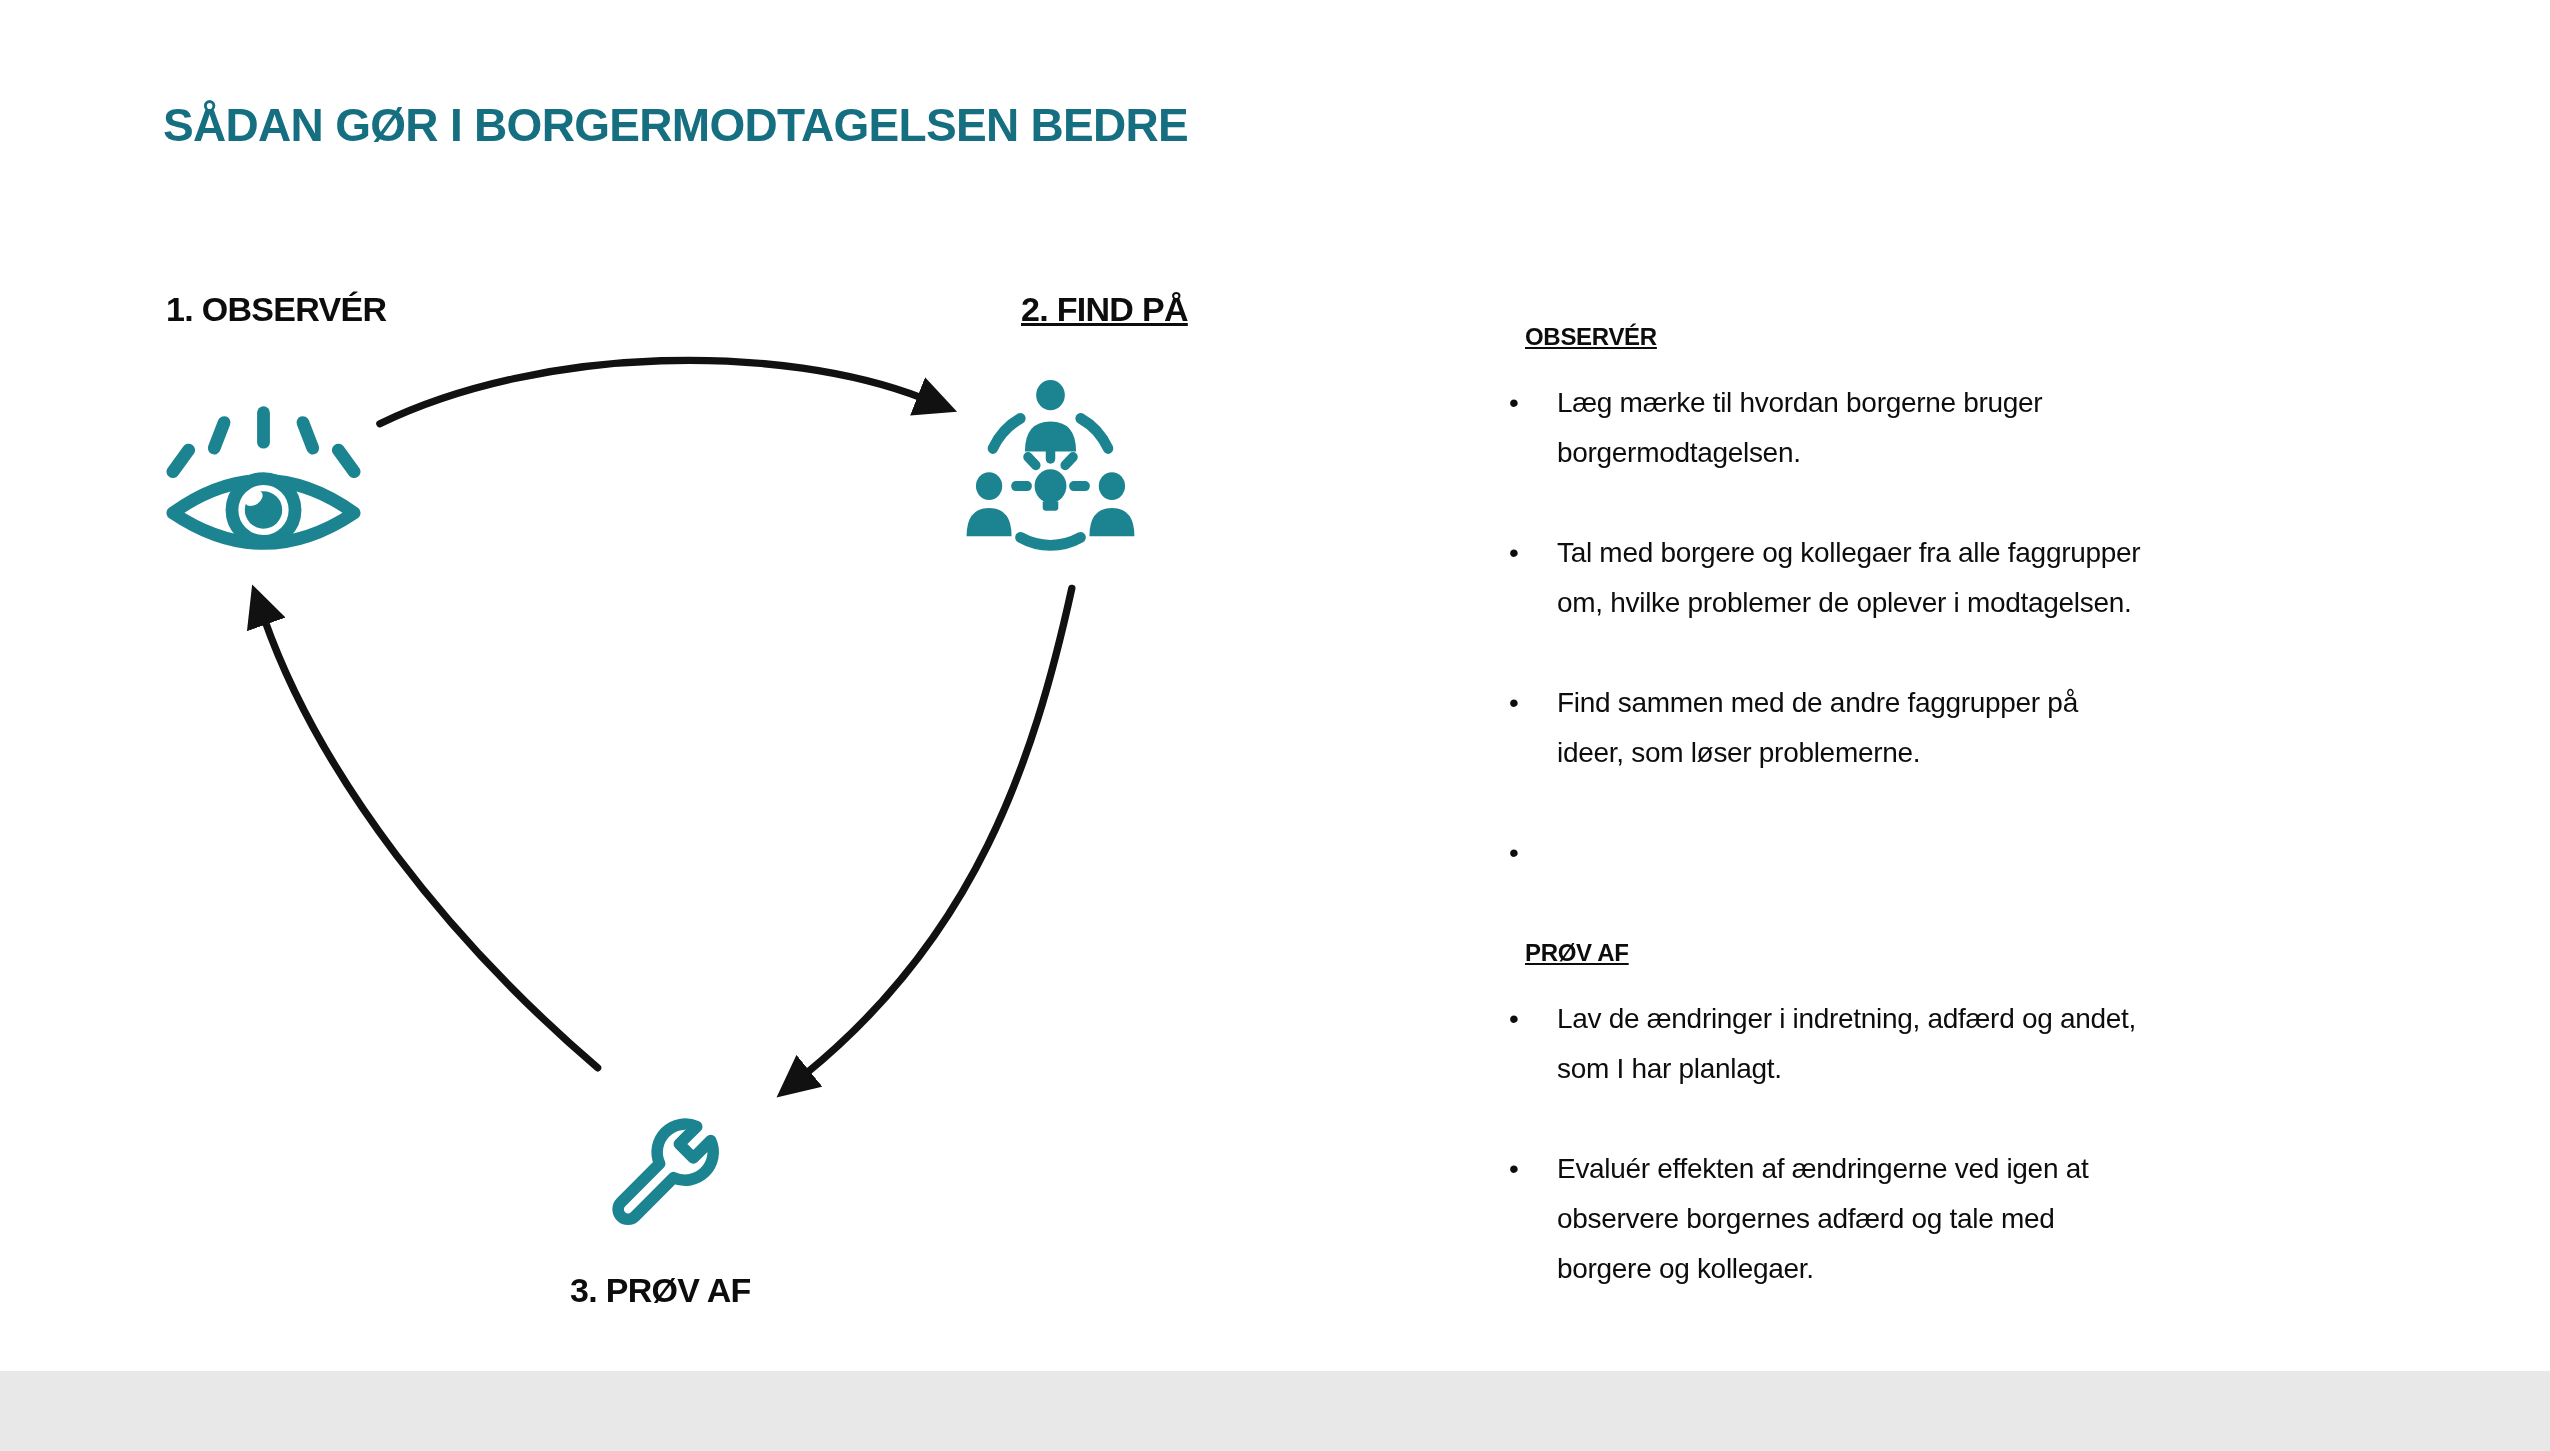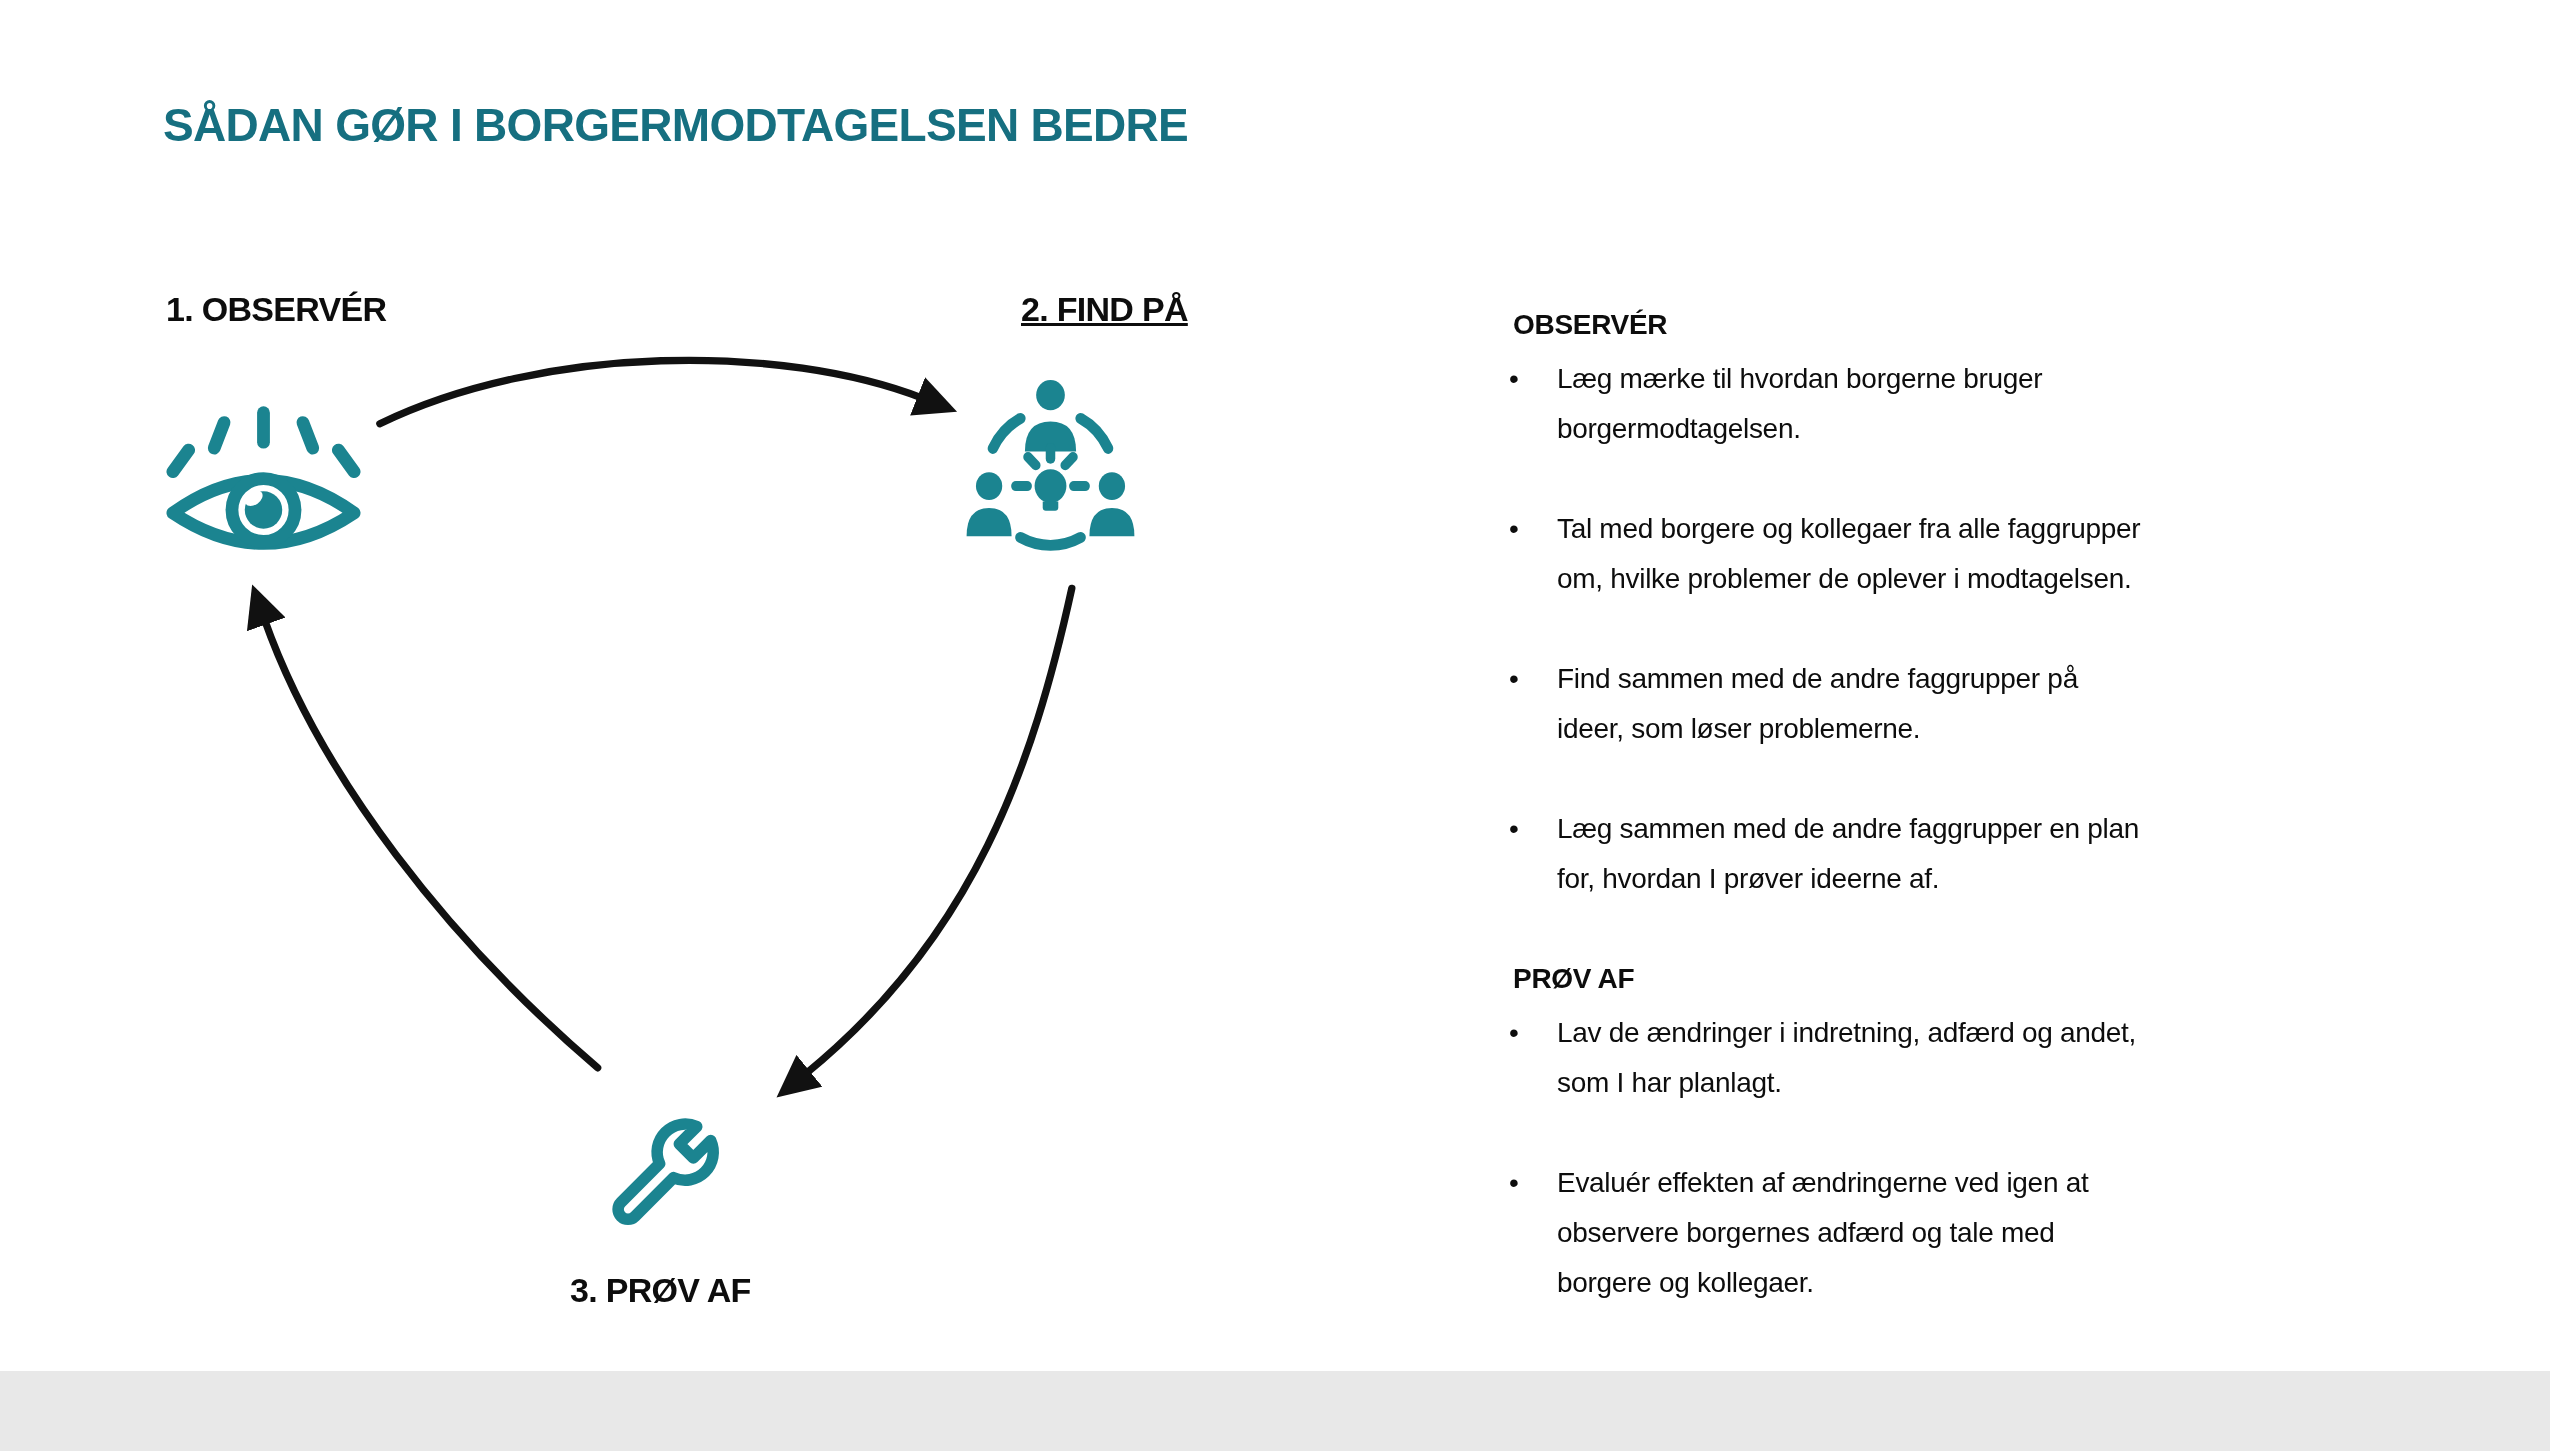--- a/index.html
+++ b/index.html
@@ -40,21 +40,21 @@
   #cycle-arrows{position:absolute;left:0;top:0;width:2550px;height:1451px;pointer-events:none;}
   .acc-f{fill:var(--accent);}
   .acc-s{stroke:var(--accent);fill:none;}
   .arrow-path{stroke:var(--arrow);stroke-width:11;fill:none;stroke-linecap:round;}
   .right-panel{
     position:absolute;left:1509px;top:296px;width:930px;
     color:var(--text);
     font-size:28px;line-height:50px;letter-spacing:-0.3px;
   }
   .section-heading{
-    margin:4px;font-size:28px;font-weight:bold;line-height:50px;
+    margin:16px;font-size:24px;font-weight:bold;line-height:50px;text-decoration:underline;
   }
   .right-panel ul{list-style:none;margin:0;padding:0;}
   .bullet{display:flex;margin:0 0 50px 0;}
   .bullet .dot{flex:0 0 48px;width:48px;}
   .bullet .btxt{white-space:pre-line;}
 </style>
 </head>
 <body>
 
 <div class="slide">
@@ -137,22 +137,20 @@
     </ul>
 
     <ul>
       <li class="bullet">
         <span class="dot">•</span>
         <span class="btxt">Find sammen med de andre faggrupper på
 ideer, som løser problemerne.</span>
       </li>
       <li class="bullet">
         <span class="dot">•</span>
-        <span class="btxt">Læg sammen med de andre faggrupper en plan
-for, hvordan I prøver ideerne af.</span>
       </li>
     </ul>
 
     <h3 class="section-heading">PRØV AF</h3>
     <ul>
       <li class="bullet">
         <span class="dot">•</span>
         <span class="btxt">Lav de ændringer i indretning, adfærd og andet,
 som I har planlagt.</span>
       </li>

